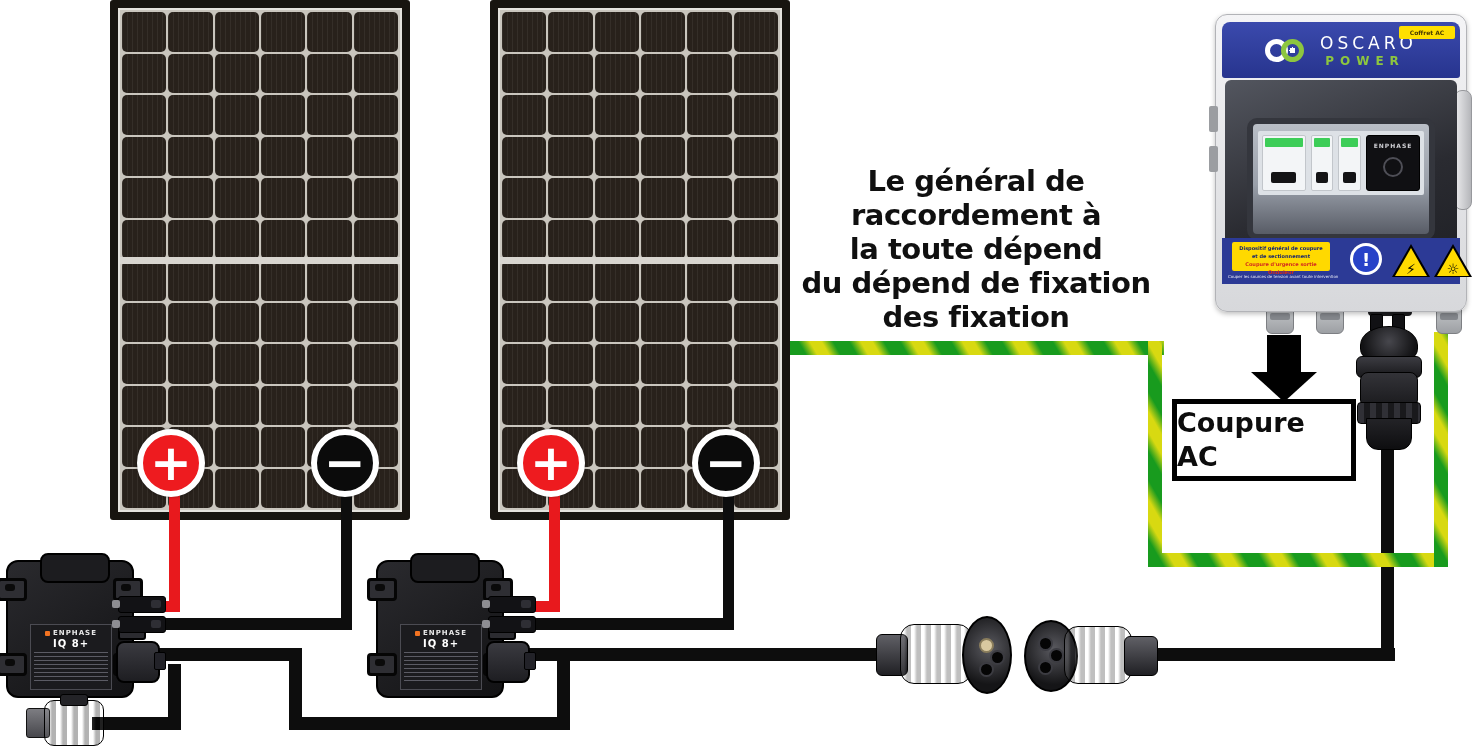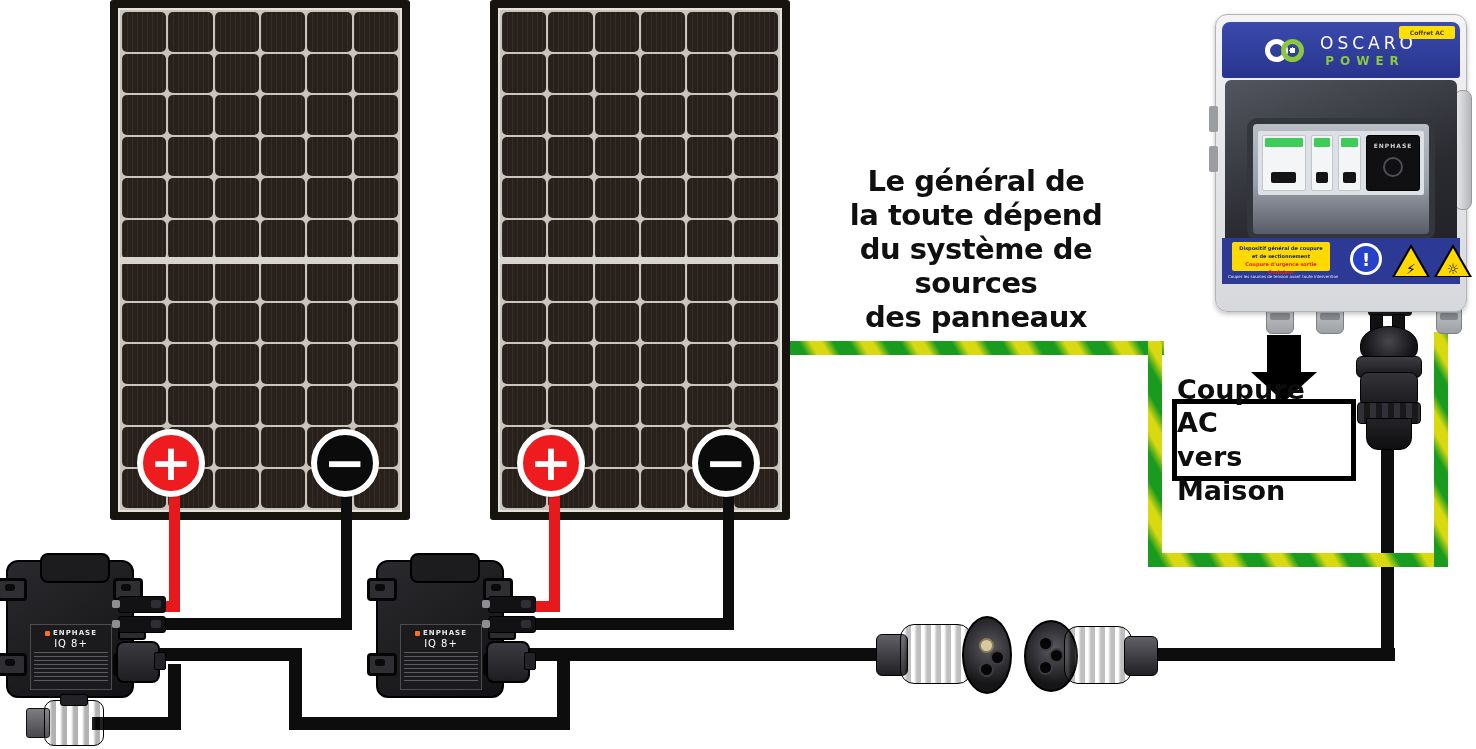--- a/index.html
+++ b/index.html
@@ -37,21 +37,21 @@
   .inv-hump{position:absolute;left:34px;top:-7px;width:66px;height:26px;background:#1c1c1f;
             border:2px solid #000;border-radius:8px;}
   .inv-ear{position:absolute;width:24px;height:17px;background:#2e2e33;border:3px solid #050505;
            border-radius:4px;}
   .inv-ear::after{content:"";position:absolute;left:5px;top:3px;width:10px;height:7px;background:#0a0a0a;border-radius:3px;}
   .inv-label{position:absolute;left:24px;bottom:8px;width:82px;height:66px;background:#1b1b1e;
              border:1px solid #4b4b52;box-sizing:border-box;padding:4px 3px 3px;text-align:center;}
   .inv-brand{display:flex;align-items:center;justify-content:center;gap:3px;color:#e8e8e8;
              font-size:7px;font-weight:700;letter-spacing:1px;}
   .inv-brand .dot{width:5px;height:5px;background:#f37321;border-radius:1px;}
-  .inv-model{color:#fff;font-size:10px;font-weight:400;letter-spacing:1px;margin-top:1px;}
+  .inv-model{color:#fff;font-size:10px;font-weight:700;letter-spacing:1px;margin-top:1px;}
   .inv-lines{margin-top:3px;height:32px;opacity:.45;
              background:repeating-linear-gradient(#aab 0 1px,transparent 1px 4px);}
   .inv-acstub{position:absolute;right:-12px;top:60px;width:24px;height:16px;background:#2b2b30;
               border:2px solid #000;border-radius:3px;}
 
   
   .mc4{position:absolute;width:46px;height:15px;background:#121215;border:1px solid #000;
        border-radius:3px;z-index:4;}
   .mc4::before{content:"";position:absolute;left:-7px;top:3px;width:8px;height:8px;background:#8d8d92;border-radius:2px;}
   .mc4::after{content:"";position:absolute;right:4px;top:3px;width:10px;height:8px;background:#2e2e34;border-radius:2px;}
@@ -413,23 +413,24 @@
     <div class="fc-head" style="left:0;top:0;width:50px;height:68px;"></div>
     <div class="pin" style="left:14px;top:16px;"></div>
     <div class="pin" style="left:25px;top:28px;"></div>
     <div class="pin" style="left:14px;top:40px;"></div>
     <div class="fc-body" style="left:40px;top:6px;width:66px;height:56px;"></div>
     <div class="fc-gland" style="left:100px;top:16px;width:32px;height:38px;"></div>
   </div>
 
   <div class="annotation">
     <div>Le général de</div>
+    <div>raccordement à</div>
     <div>la toute dépend</div>
-    <div>du système de sources</div>
-    <div>des panneaux</div>
+    <div>du dépend de fixation</div>
+    <div>des fixation</div>
   </div>
 
   <div class="acbox">
     <div class="acbox-shell"></div>
     <div class="hinge" style="top:92px;"></div>
     <div class="hinge" style="top:132px;"></div>
     <div class="latch"></div>
     <div class="acbox-bluetop">
       <div class="logo-rings">
         <div class="ring w"></div>
@@ -485,16 +486,15 @@
     <div class="bc-ring"></div>
     <div class="bc-body"></div>
     <div class="bc-nut"></div>
     <div class="bc-tail"></div>
   </div>
 
   <div class="arrow-shaft"></div>
   <div class="arrow-head"></div>
   <div class="outlabel">
     <span>Coupure AC</span>
-    <span>vers Maison</span>
   </div>
 
 </div>
 
 </body></html>

